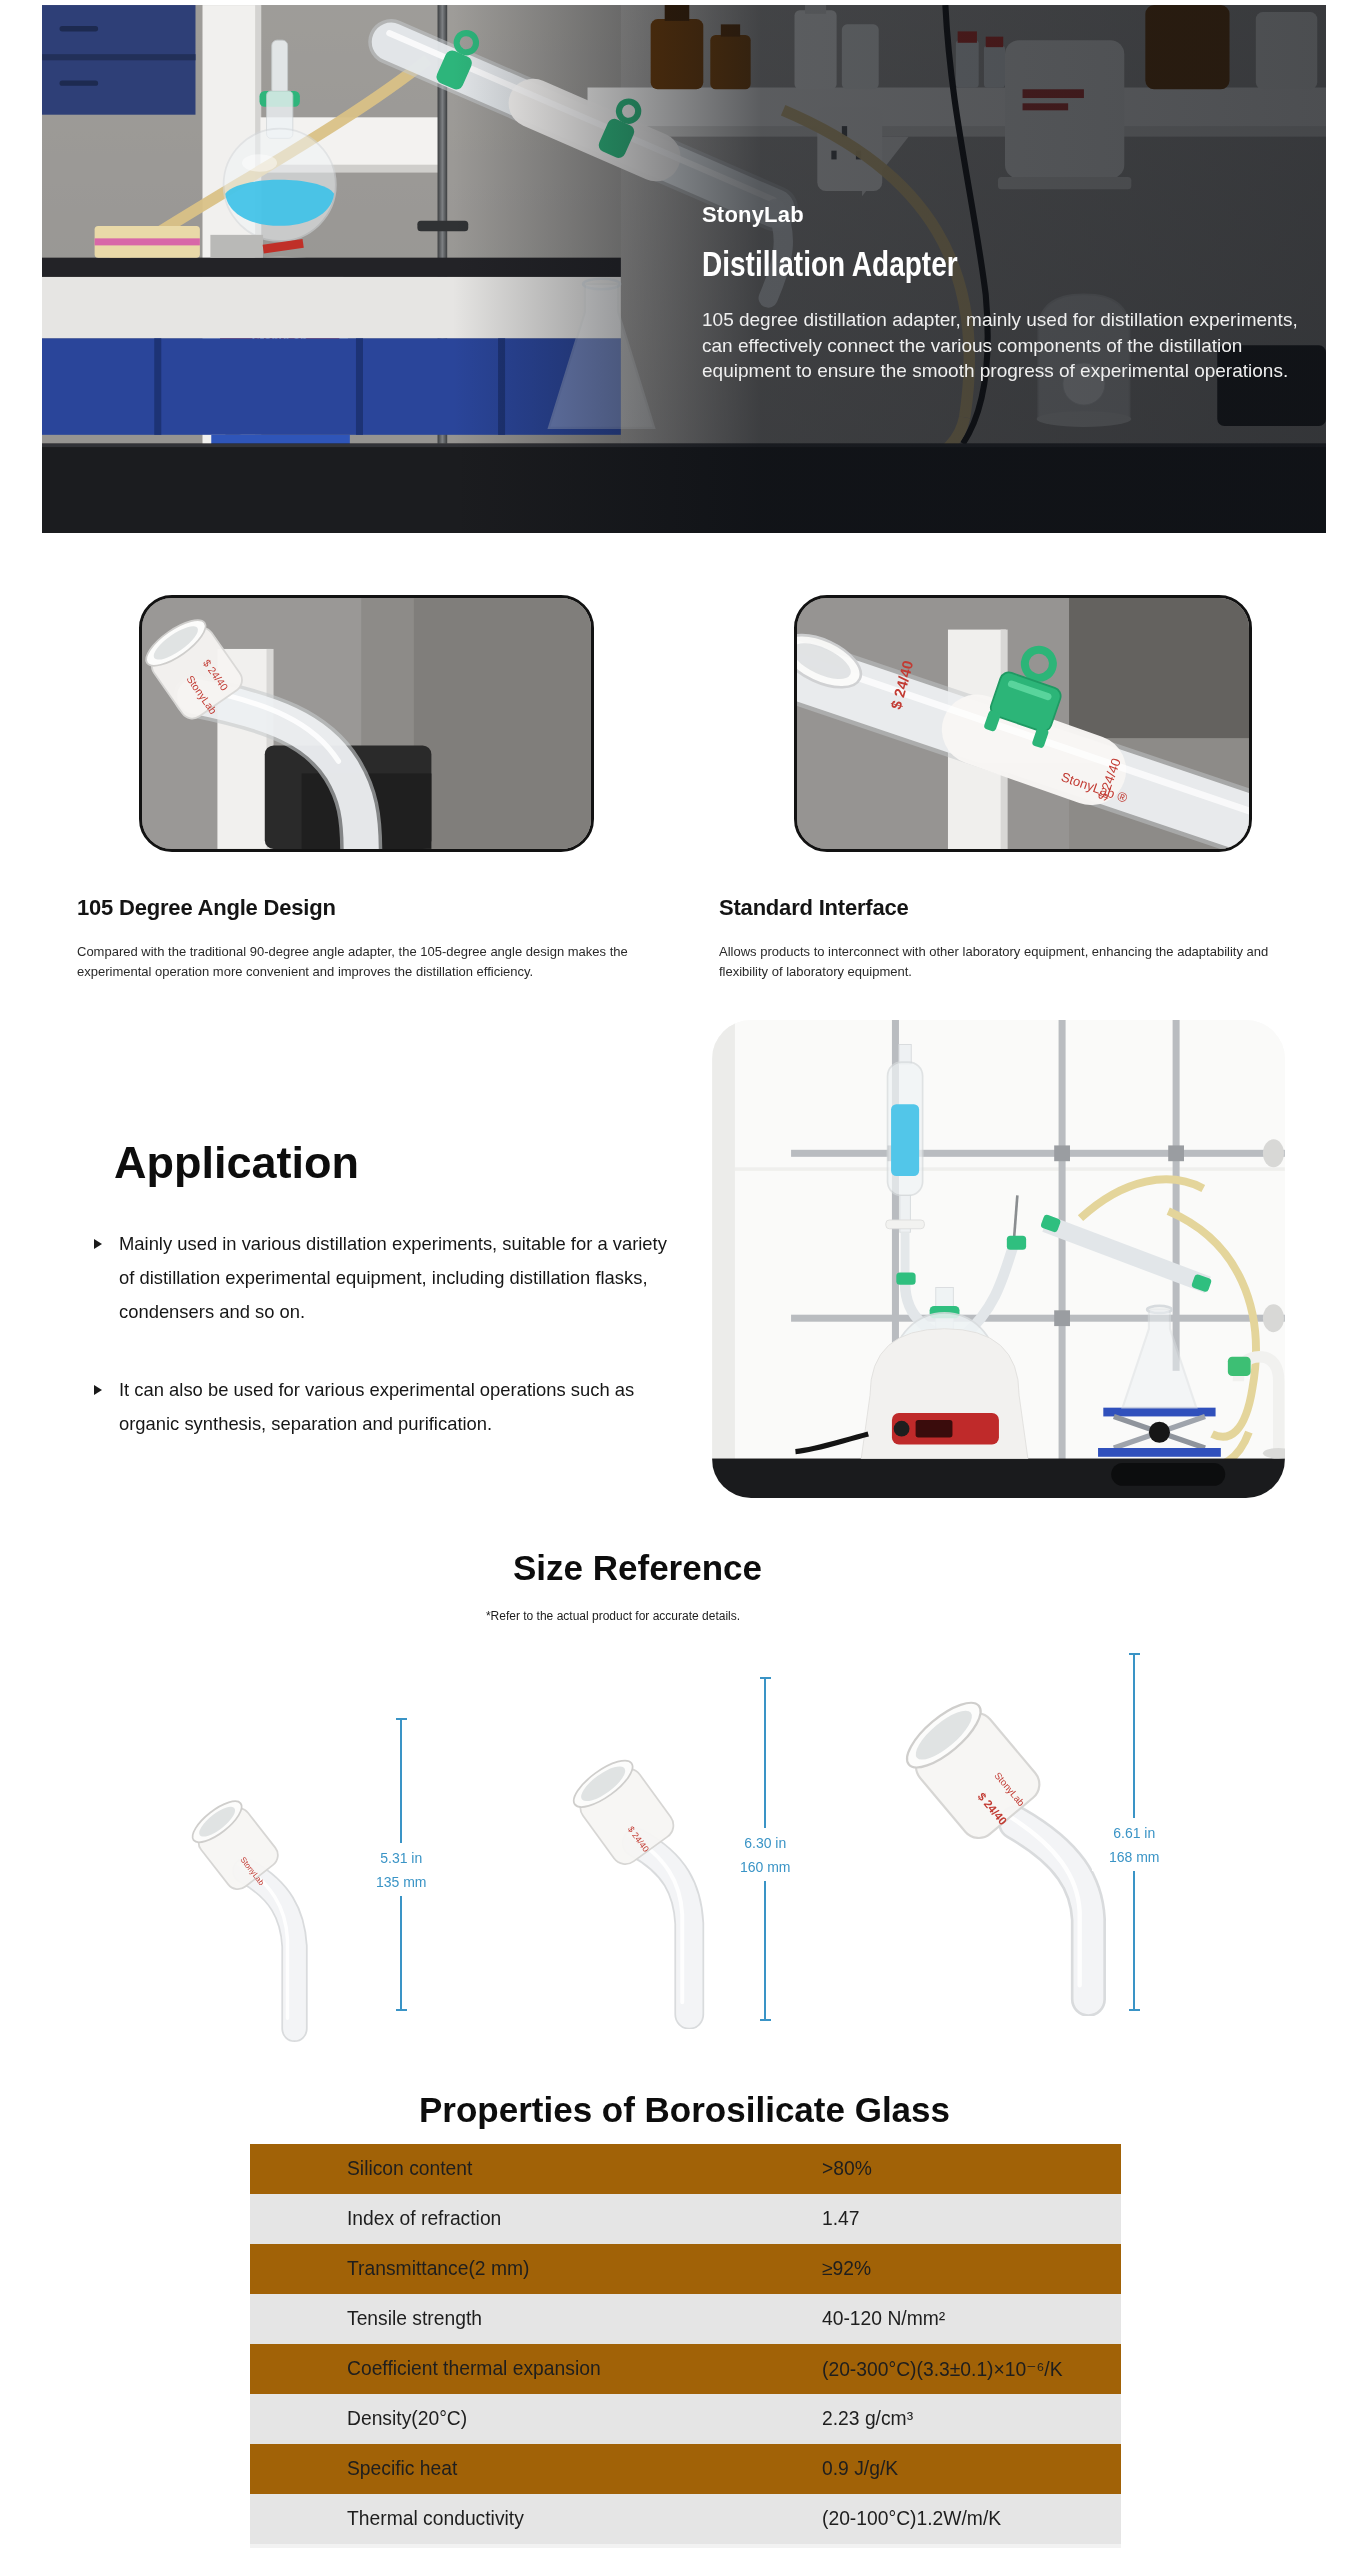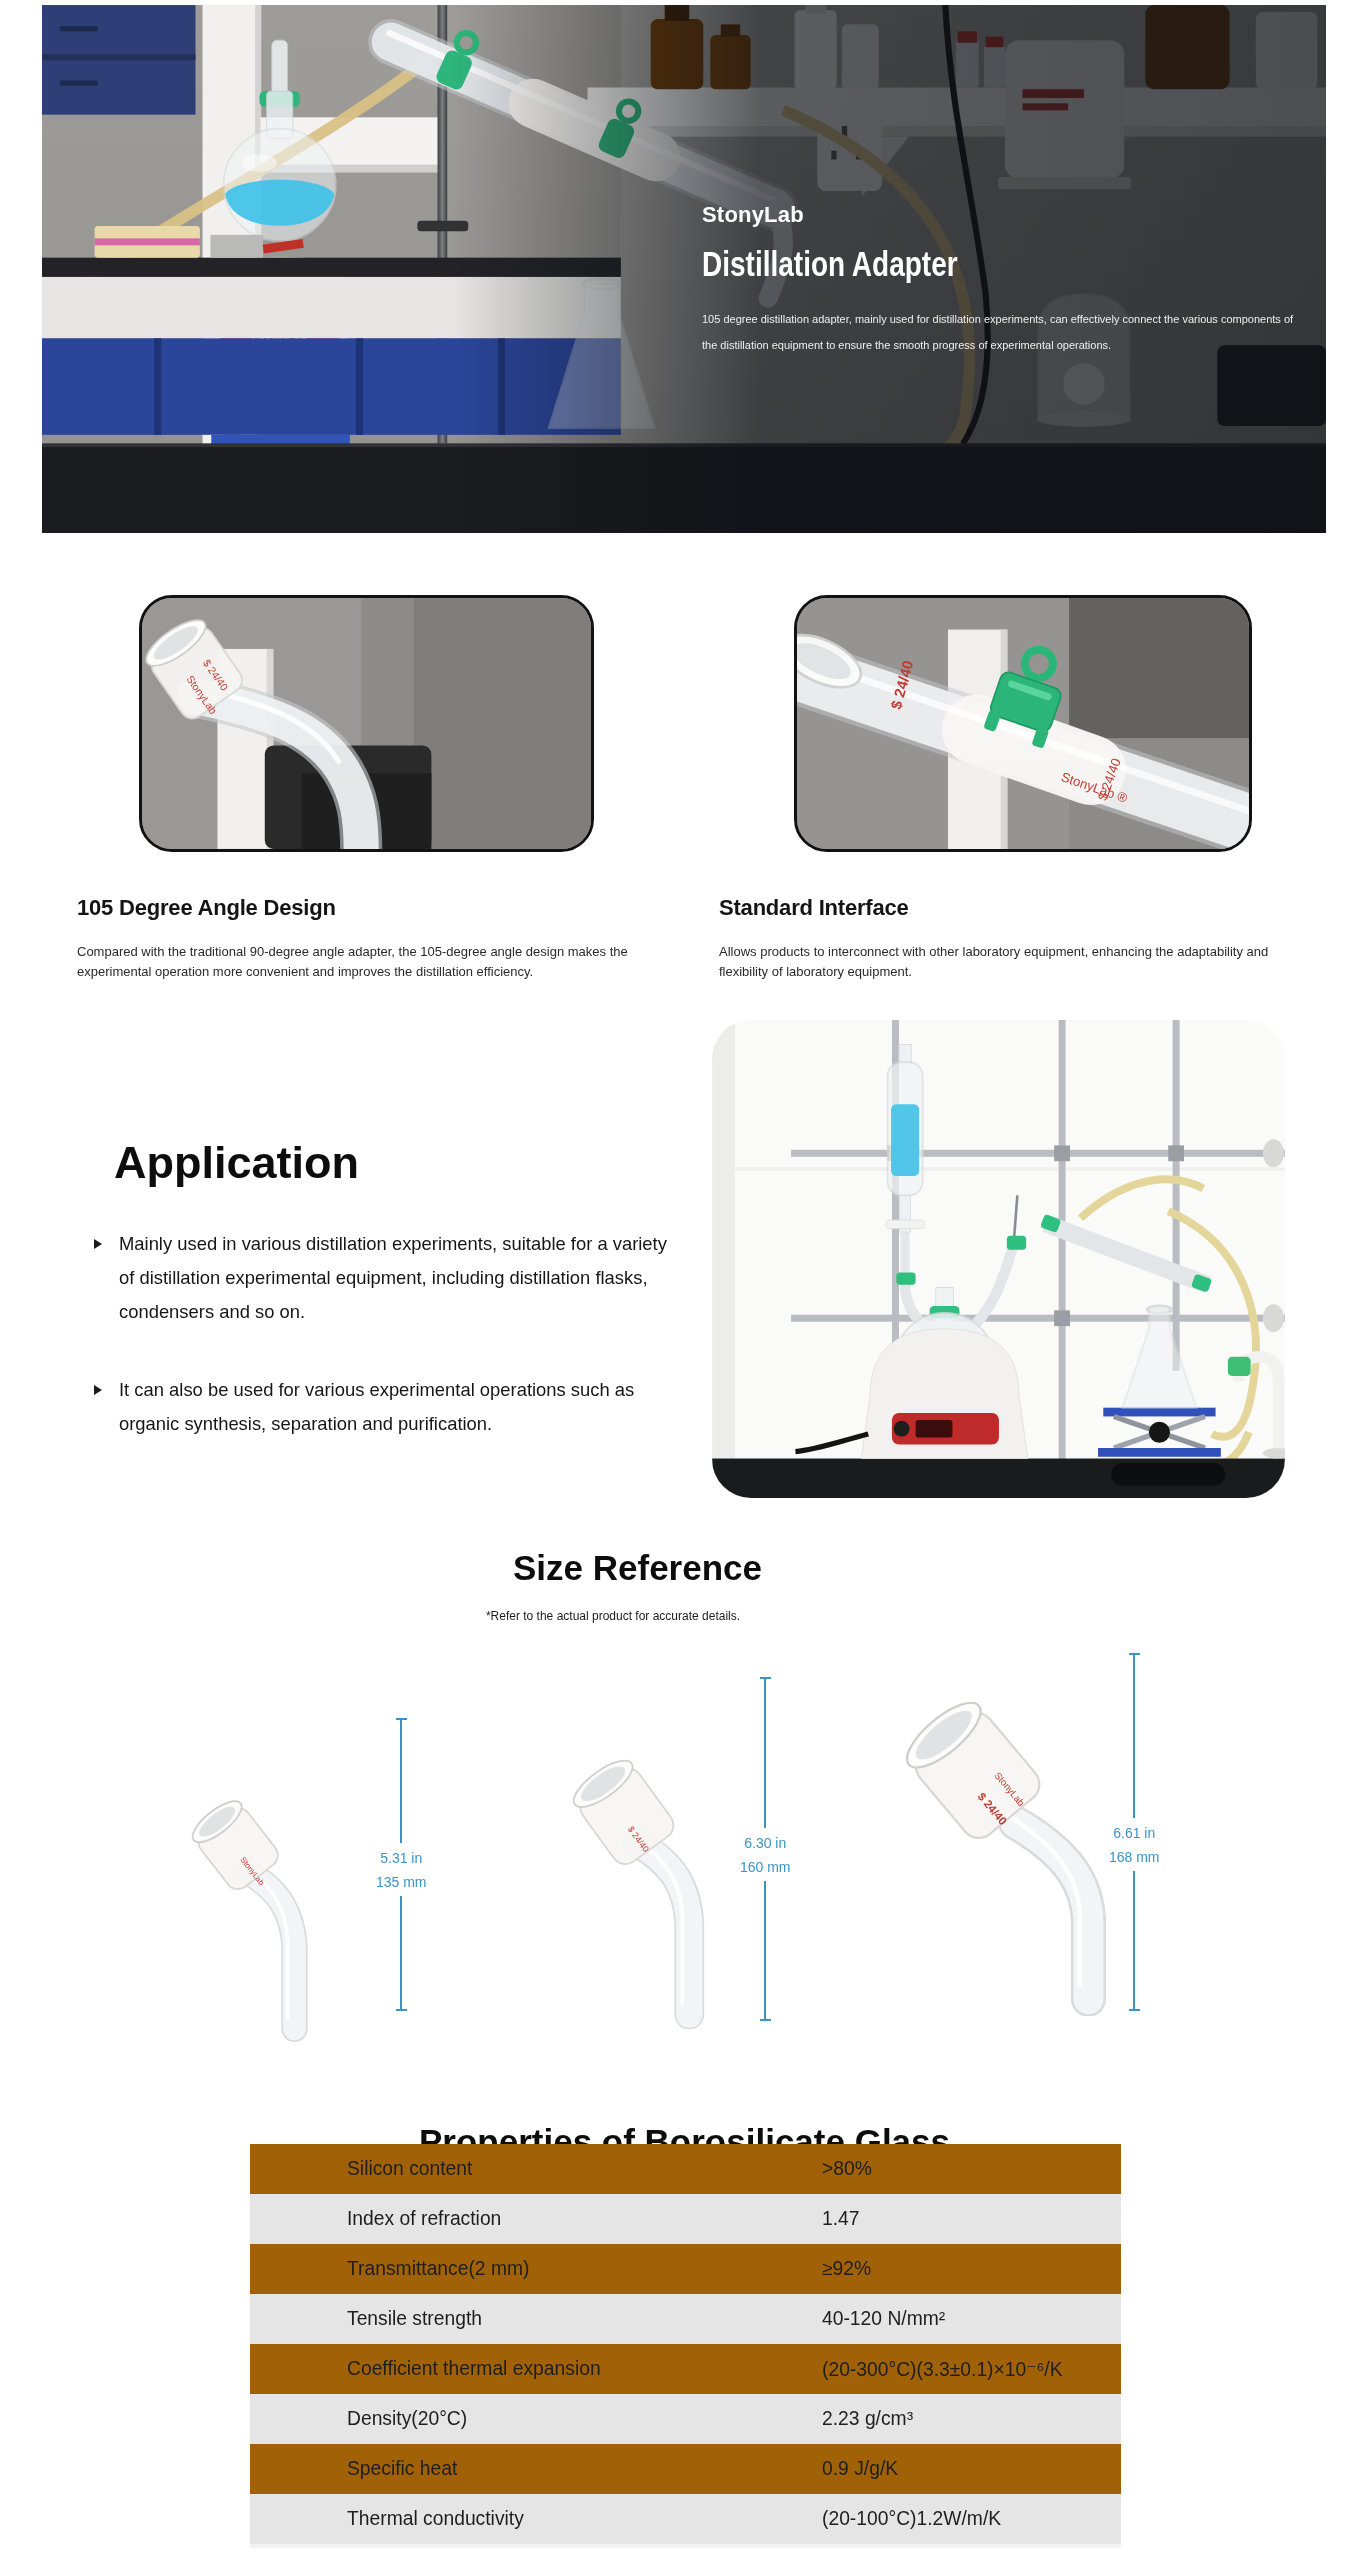--- a/index.html
+++ b/index.html
@@ -10,21 +10,21 @@
   
   .hero{left:42px;top:5.3px;width:1284px;height:528px;overflow:hidden;background:#a09e9b;}
   .hero svg{position:absolute;left:0;top:0;}
   .hero-overlay{position:absolute;left:0;top:0;width:100%;height:100%;
     background:linear-gradient(90deg,rgba(12,15,20,0) 32%,rgba(12,15,20,.38) 46%,
                rgba(12,15,20,.66) 56%,rgba(12,15,20,.72) 100%);}
   .hero-text{position:absolute;left:660px;top:197px;width:614px;color:#fff;}
   .hero-brand{font-size:22px;font-weight:bold;letter-spacing:0.2px;}
   .hero-title{margin-top:16px;font-size:35px;font-weight:bold;transform:scaleX(.8);
               transform-origin:left center;white-space:nowrap;}
-  .hero-desc{margin-top:23px;font-size:11px;line-height:25.4px;color:#efefef;width:601px;}
+  .hero-desc{margin-top:23px;font-size:19px;line-height:25.4px;color:#efefef;width:601px;}
 
   
   .fimg{overflow:hidden;border:3.5px solid #121212;border-radius:33px;background:#979593;}
   .fimg1{left:139px;top:595px;width:449px;height:251px;}
   .fimg2{left:794px;top:595px;width:452px;height:251px;}
 
   .caption{width:592px;}
   .cap1{left:77px;top:895px;}
   .cap2{left:719px;top:895px;}
   .cap-title{font-size:22px;font-weight:bold;color:#141414;letter-spacing:-0.2px;}
@@ -43,21 +43,21 @@
   .size-title{left:0;top:1548px;width:1275px;text-align:center;font-size:35px;font-weight:bold;color:#0d0d0d;}
   .size-note{left:0;top:1609px;width:1226px;text-align:center;font-size:12px;color:#1c1c1c;}
   .dim{width:10.5px;}
   .dim .line{position:absolute;left:4.4px;top:0;bottom:0;width:1.8px;background:var(--dimc);}
   .dim::before,.dim::after{content:"";position:absolute;left:0;width:10.5px;height:1.8px;background:var(--dimc);}
   .dim::before{top:0;} .dim::after{bottom:0;}
   .dim-label{position:absolute;left:50%;transform:translateX(-50%);width:84px;background:#fff;
     text-align:center;font-size:14px;line-height:24px;color:var(--dimc);padding:2.6px 0;}
 
   
-  .prop-title{left:0;top:2090px;width:1369px;text-align:center;font-size:35px;font-weight:bold;color:#0d0d0d;margin-top:32px;}
+  .prop-title{left:0;top:2090px;width:1369px;text-align:center;font-size:35px;font-weight:bold;color:#0d0d0d;}
   .ptable{left:250px;top:2144px;width:871px;}
   .prow{height:50px;display:flex;align-items:center;position:relative;}
   .prow.even{background:#a16207;} .prow.odd{background:#e5e5e5;}
   .pl{padding-left:97px;font-size:19.3px;color:#1e1e1e;}
   .pv{position:absolute;left:572px;font-size:19.3px;color:#1e1e1e;}
   .pfoot{height:3.5px;background:#f2f2f2;}
 
   svg text{font-family:"Liberation Sans","DejaVu Sans",sans-serif;}
 </style>
 </head>

